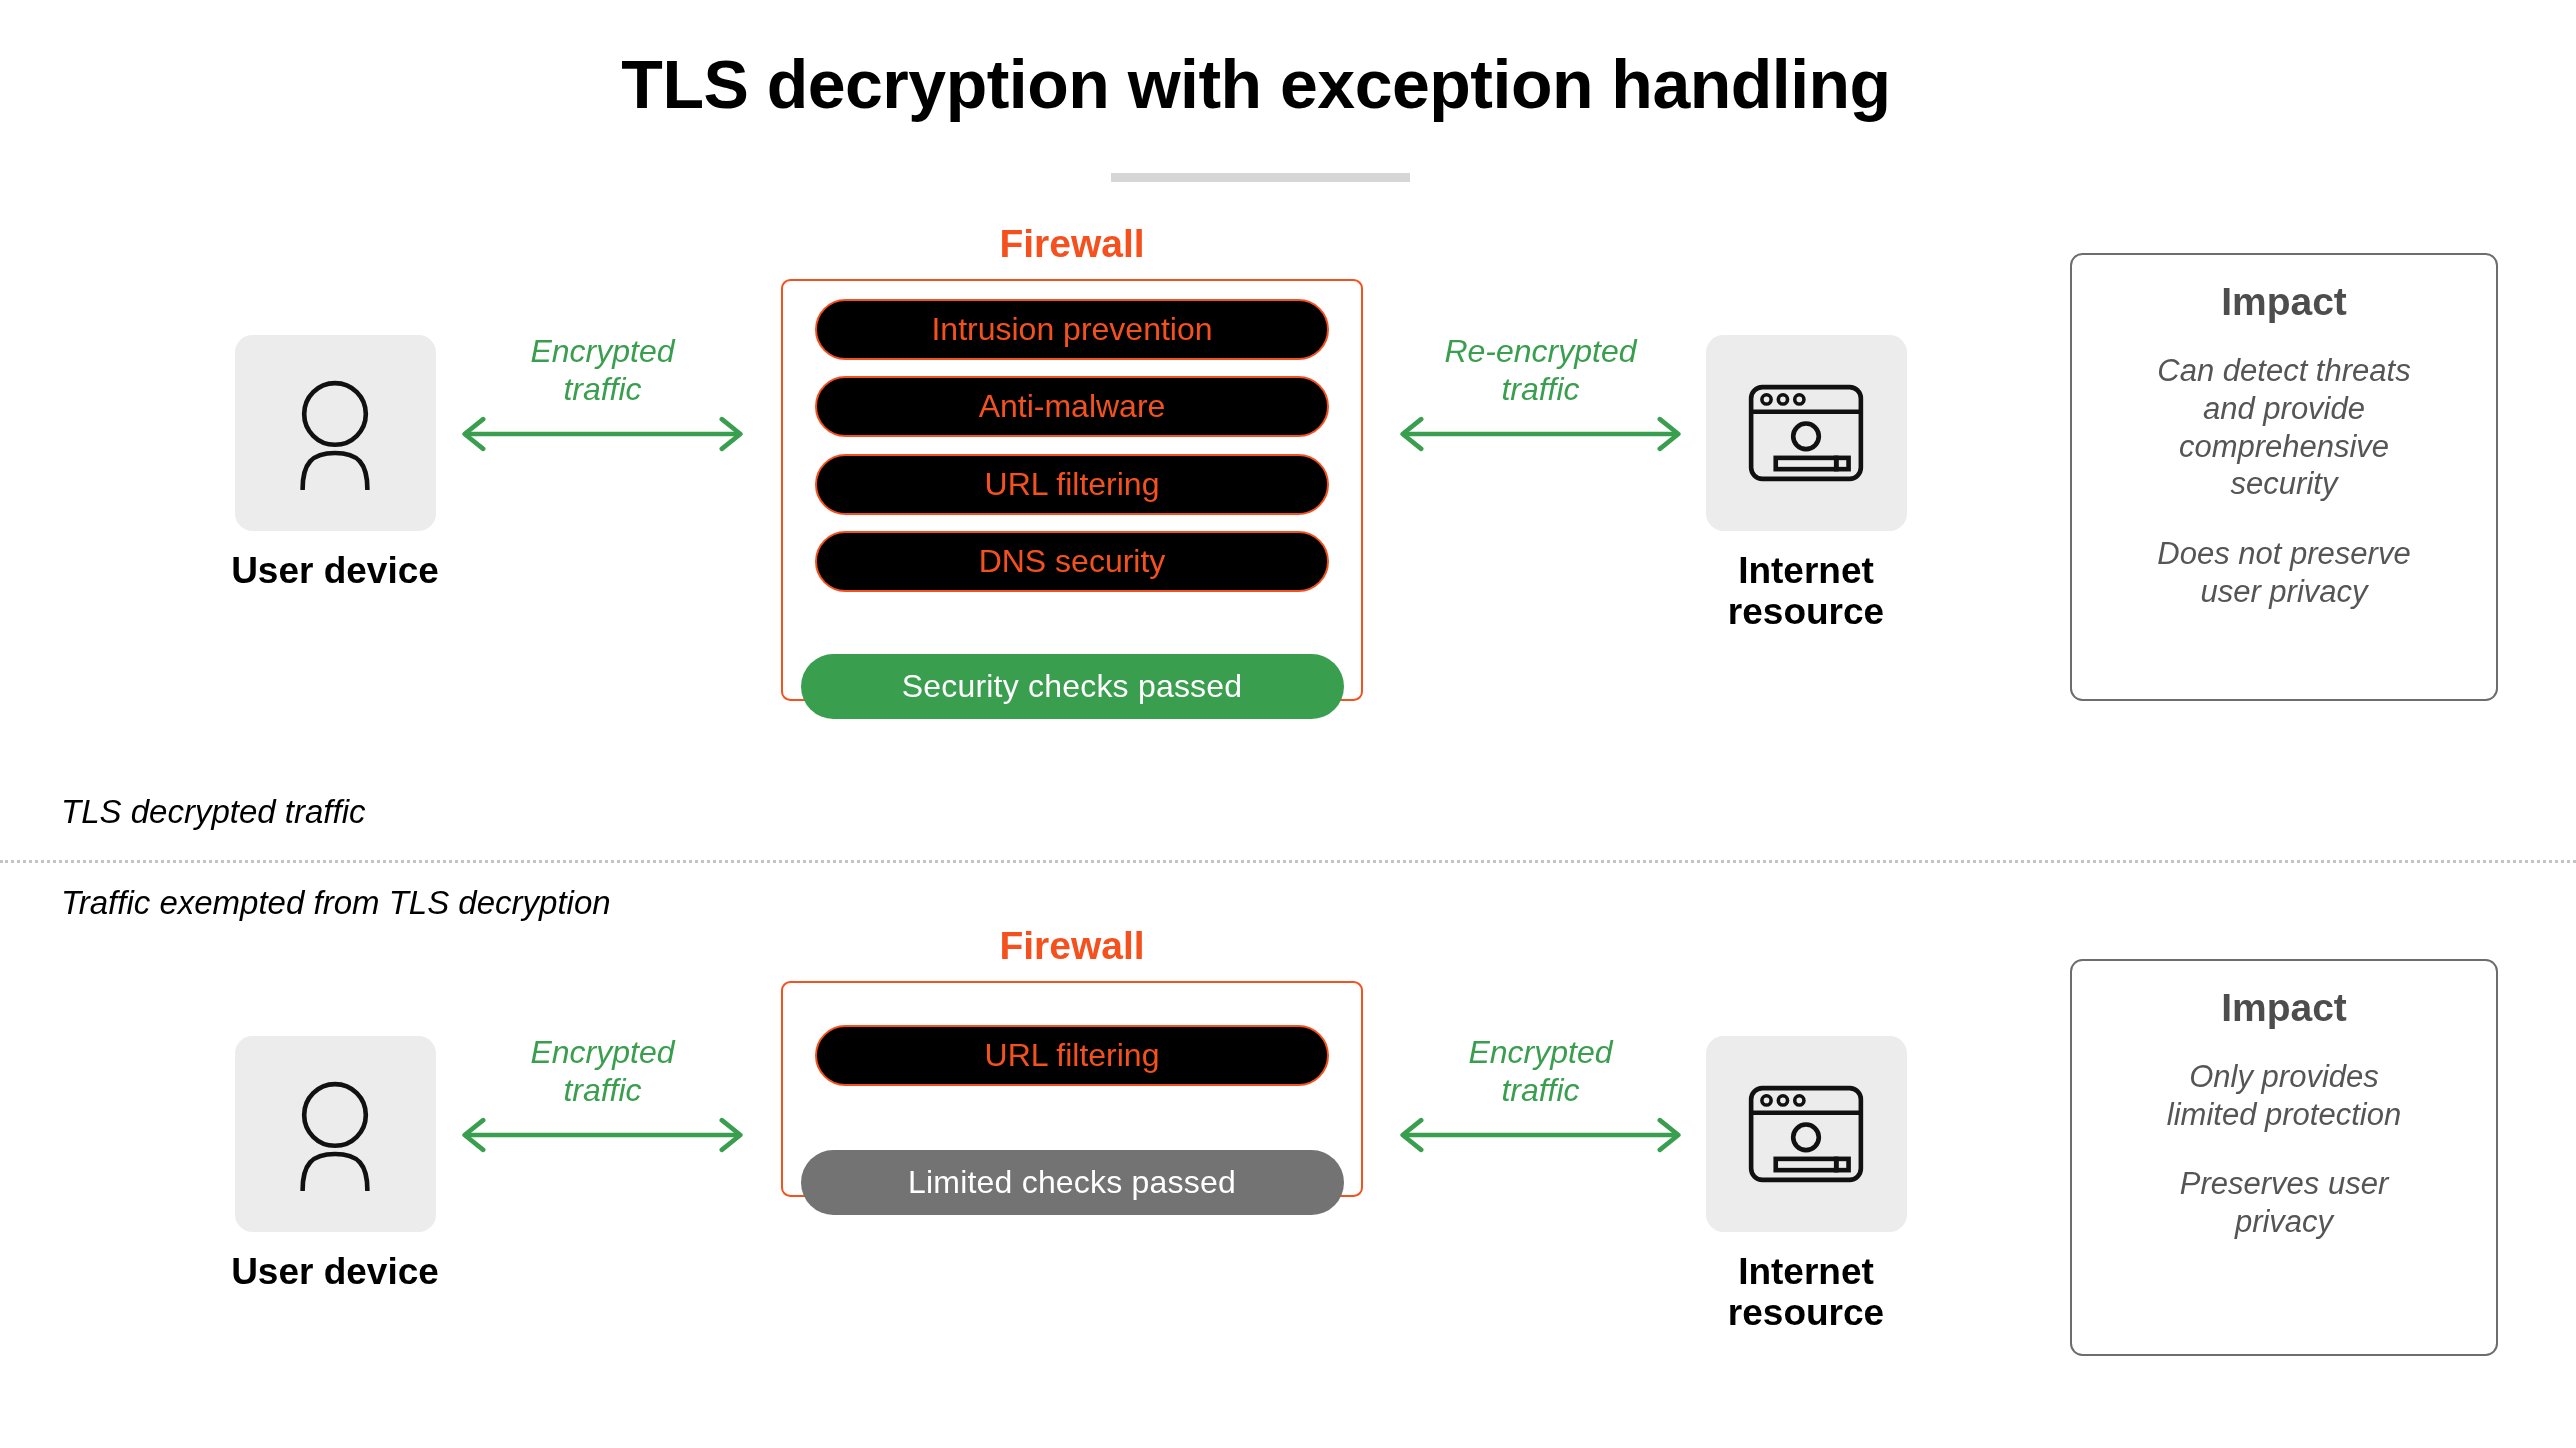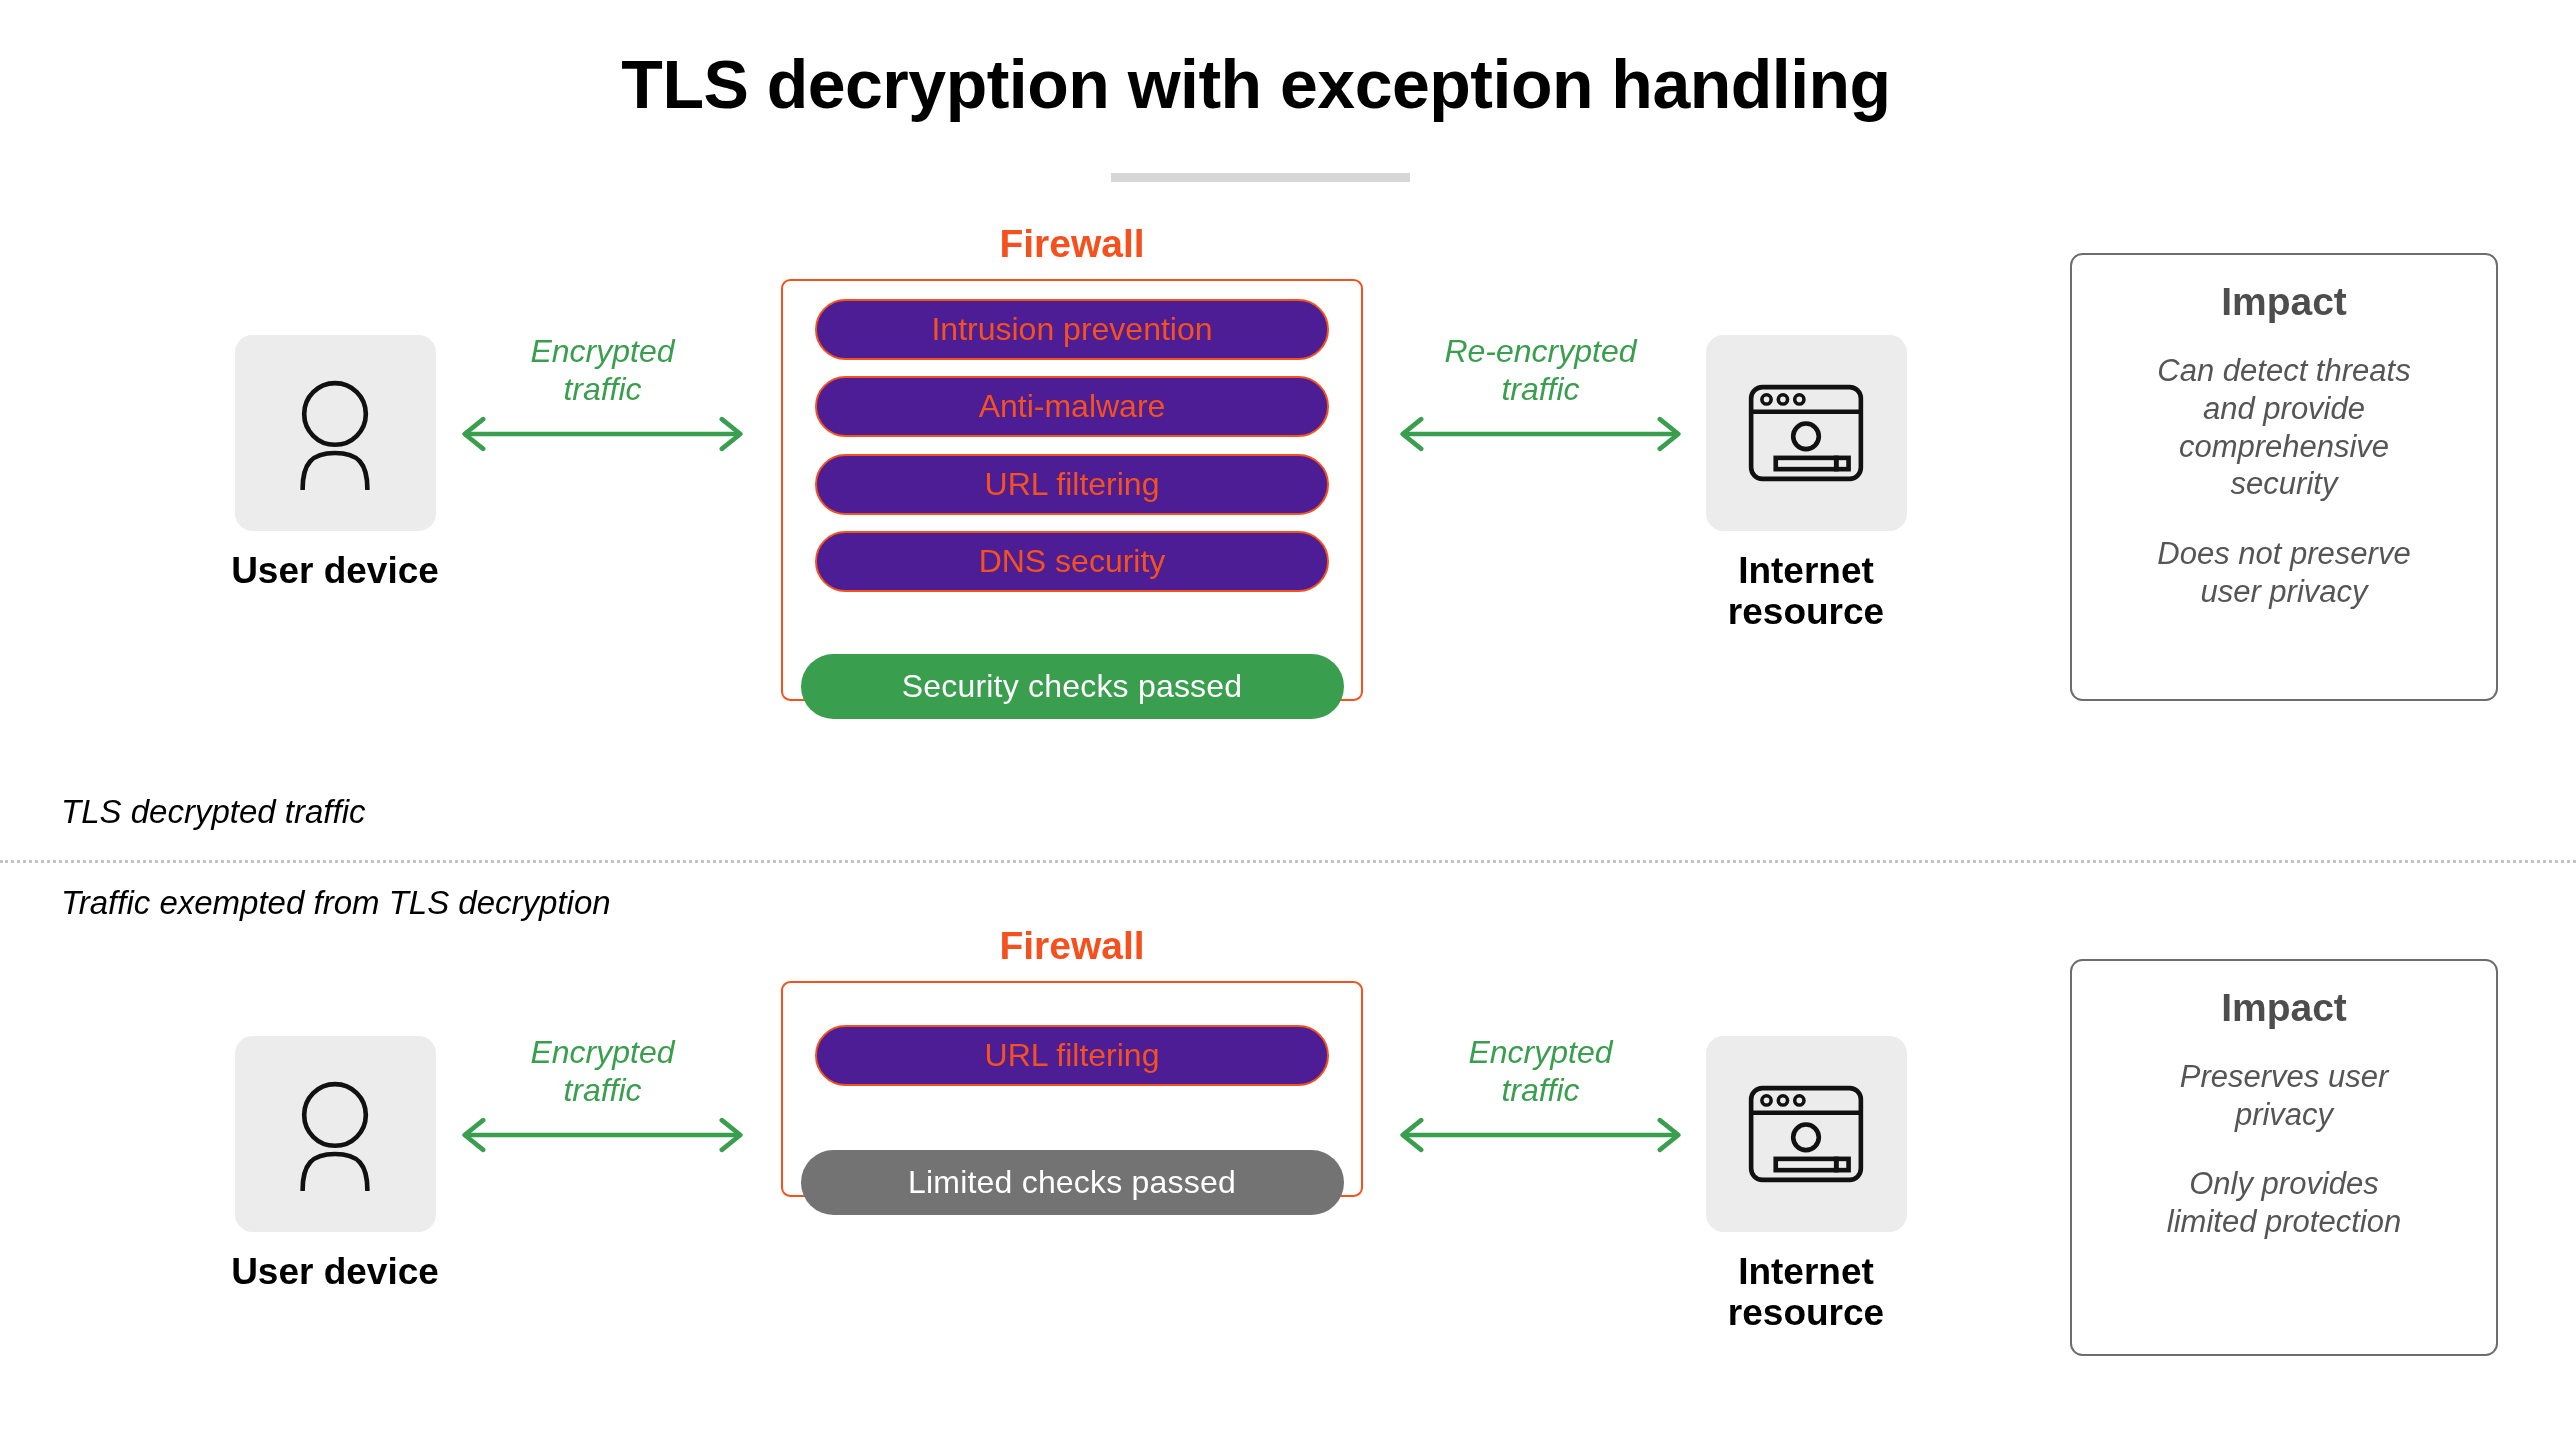--- a/index.html
+++ b/index.html
@@ -57,21 +57,21 @@
   }
   .firewall-box {
     position: relative;
     border: 2.6px solid #f4511e; border-radius: 9.3px;
     padding: 17.5px 32px 0 32px;
   }
   .fw-item {
     border: 2.6px solid #f4511e; border-radius: 41px;
     height: 61px; margin-bottom: 16.5px;
     display: flex; align-items: center; justify-content: center;
-    font-size: 32px; color: #f4511e; background: #4c1d95;
+    font-size: 32px; color: #f4511e; background: #000000;
   }
   .fw-status {
     position: absolute; left: 17.5px; right: 17.5px; bottom: -19.6px;
     height: 65px; border-radius: 36px;
     display: flex; align-items: center; justify-content: center;
     font-size: 32px; color: #fff; letter-spacing: 0.2px;
   }
   .status-green { background: #3a9e4f; }
   .status-yellow { background: #737373; }
 
@@ -237,22 +237,22 @@
           <rect x="56" y="146" width="118" height="22" fill="none" stroke="#111" stroke-width="9"></rect>
           <rect x="174" y="146" width="24" height="22" fill="none" stroke="#111" stroke-width="9"></rect>
         </svg>
       </div>
       <div class="endpoint-label">Internet
 resource</div>
     </div>
 
     <div class="impact" style="left:2070px; top:-10.3px; width:428px; height:397px;">
       <div class="impact-title">Impact</div>
+      <div class="impact-note">Only provides
+limited protection</div>
       <div class="impact-note">Preserves user
 privacy</div>
-      <div class="impact-note">Only provides
-limited protection</div>
     </div>
 
   </div>
 
 </div>
 
 
 </body></html>

